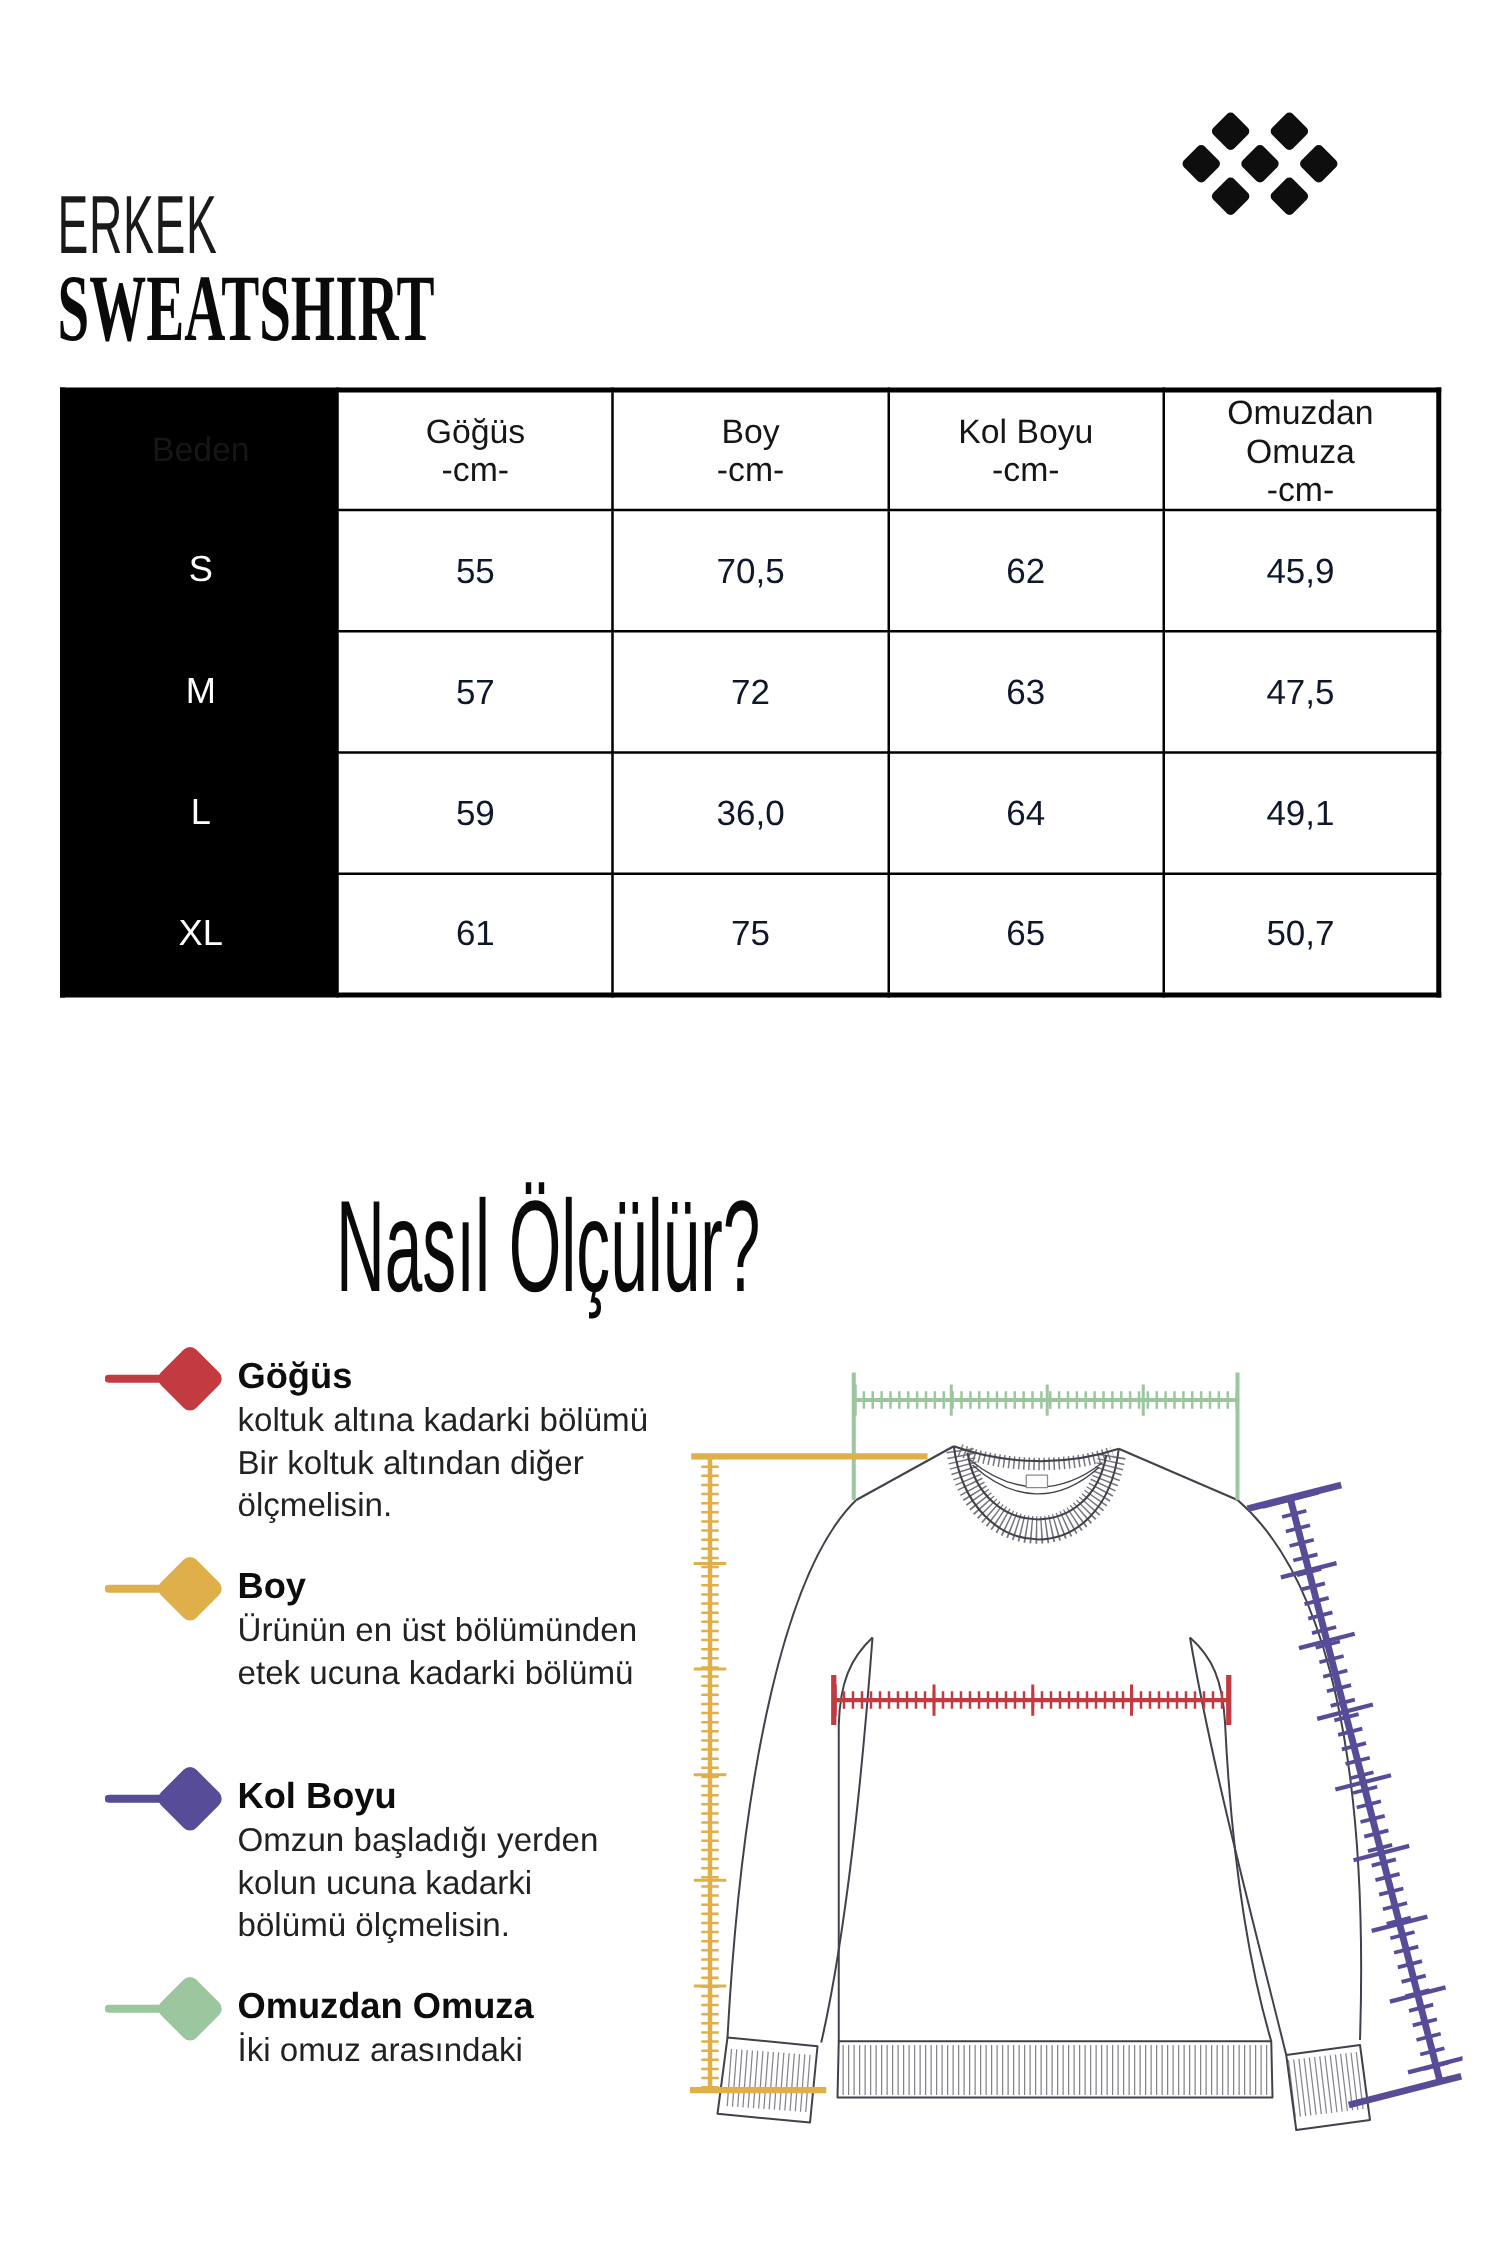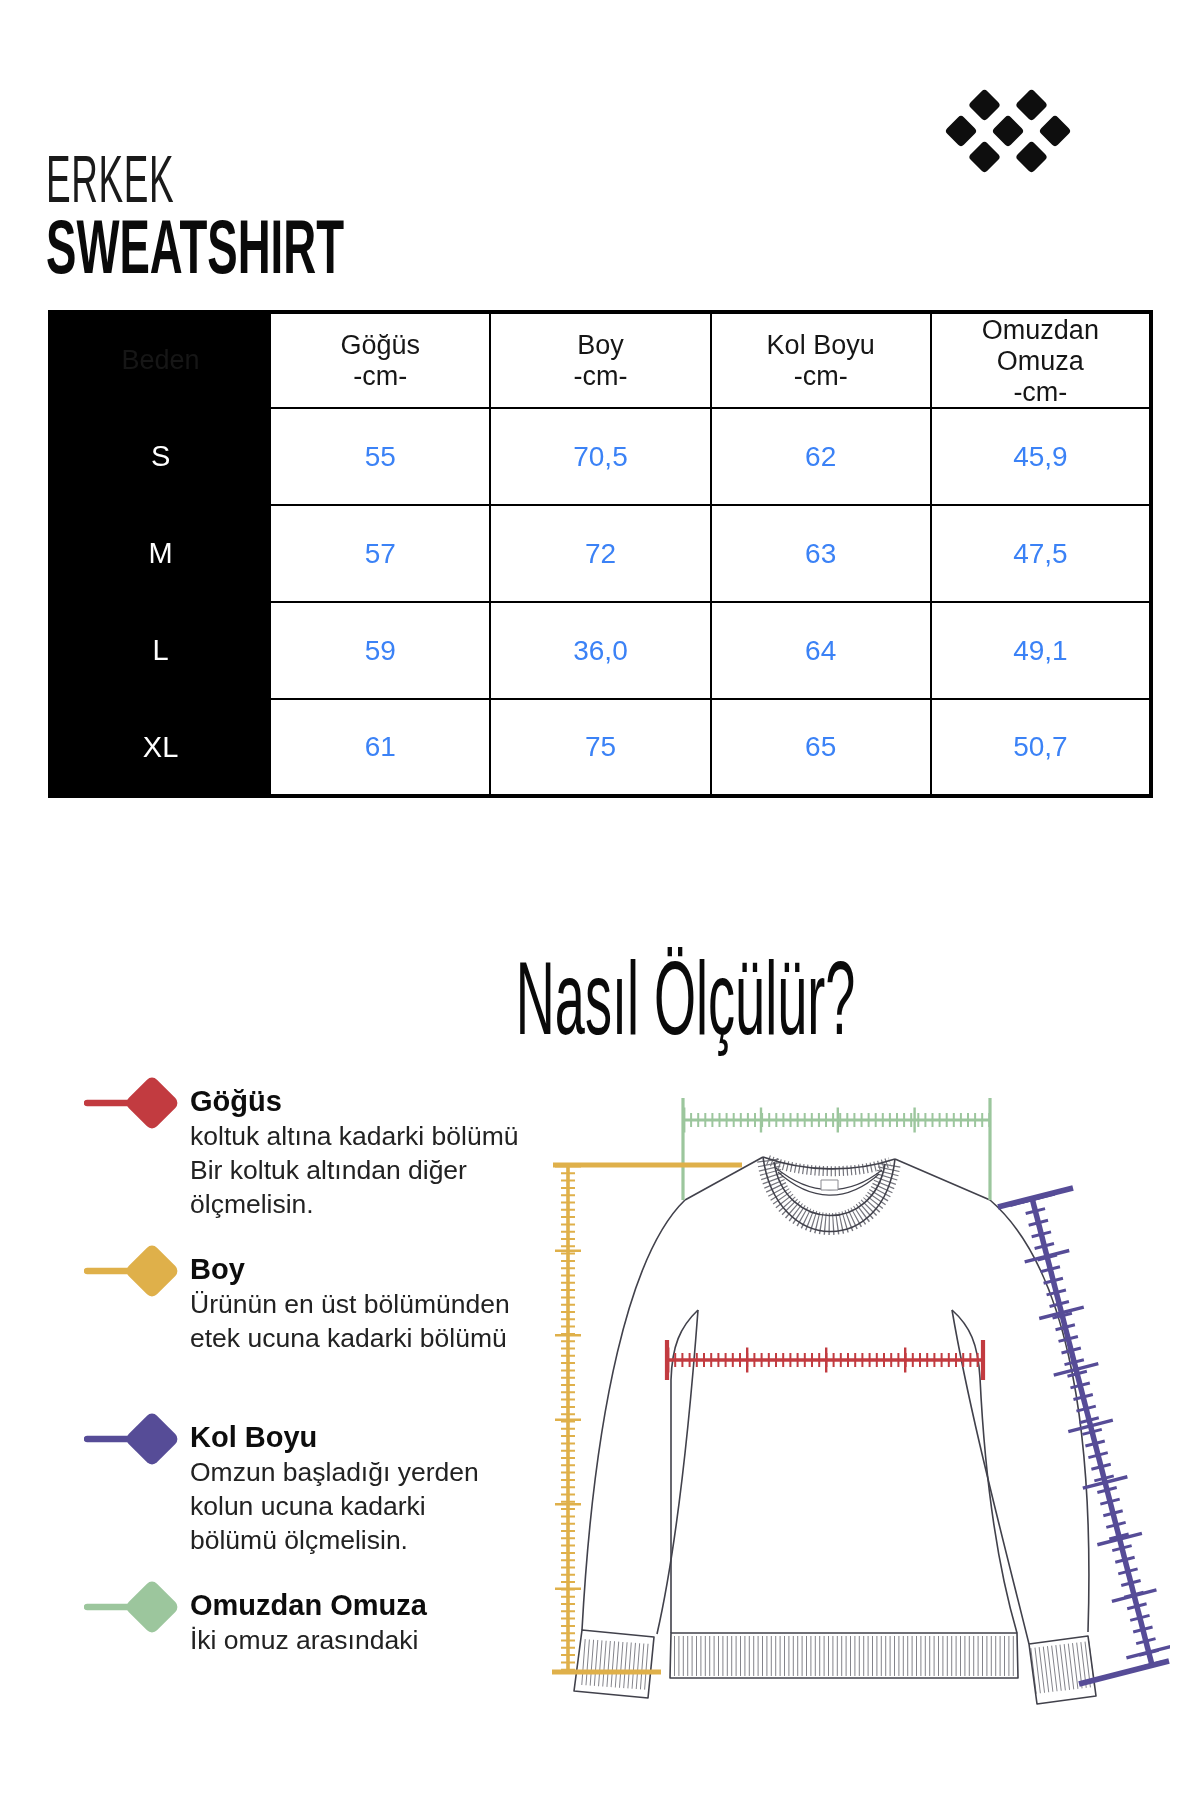--- a/index.html
+++ b/index.html
@@ -3,45 +3,45 @@
 <meta charset="utf-8">
 <style>
   html,body{margin:0;padding:0;background:#fff;}
   body{width:1200px;height:1800px;position:relative;overflow:hidden;
        font-family:"Liberation Sans",sans-serif;color:#111;}
 
   
   .brand-block{position:absolute;left:46px;top:148px;}
   .brand-category{display:inline-block;font-size:66px;line-height:62px;font-weight:400;
        letter-spacing:1px;transform:scaleX(.56);transform-origin:left top;color:#1a1a1a;}
-  .brand-product{display:block;}
+  .brand-product{display:block;font-family:Liberation Serif, serif;}
   .brand-product span{display:inline-block;font-size:76px;line-height:74px;font-weight:700;
        transform:scaleX(.60);transform-origin:left top;color:#0a0a0a;letter-spacing:0;}
 
   .logo-block{position:absolute;left:858px;top:86px;width:300px;text-align:center;}
   .logo-diamonds{display:block;margin:0 auto;}
   .logo-text{display:block;margin-top:10px;}
   .logo-text span{display:inline-block;font-size:47px;font-weight:700;letter-spacing:1px;
        transform:scaleX(.88);transform-origin:center top;color:#0a0a0a;}
 
   
   table.size-table{position:absolute;left:48px;top:310px;width:1105px;
        border-collapse:collapse;table-layout:fixed;border:4px solid #000;}
   .size-table th,.size-table td{border:2px solid #000;text-align:center;
        vertical-align:middle;padding:0;font-weight:400;}
   .size-table tr.head{height:96px;}
   .size-table tr.row{height:97px;}
   .size-table .size-col{background:#000;color:#fff;font-size:29px;border-color:#000;}
   .size-table .head th{font-size:27px;color:#161616;}
   .size-table .head .lbl{max-width:150px;margin:0 auto;line-height:31px;}
   .size-table .head .unit{line-height:30px;}
-  .size-table td{font-size:28px;color:#3b82f6;}
+  .size-table td{font-size:28px;color:#0f172a;}
 
   
-  .measure-title{position:absolute;left:112px;top:946px;width:900px;text-align:right;}
+  .measure-title{position:absolute;left:112px;top:946px;width:900px;text-align:left;}
   .measure-title span{display:inline-block;font-size:104px;line-height:104px;font-weight:400;
        transform:scaleX(.52);transform-origin:center top;color:#0a0a0a;}
 
   .legend-item{position:absolute;left:84px;width:460px;}
   .legend-item .marker{position:absolute;left:0;top:-12px;}
   .legend-item .txt{margin-left:106px;}
   .legend-name{font-size:29px;font-weight:700;line-height:36px;color:#0d0d0d;}
   .legend-line{font-size:26.5px;line-height:34px;color:#222;}
   .li-1{top:1083px;} .li-2{top:1251px;} .li-3{top:1419px;} .li-4{top:1587px;}
 

